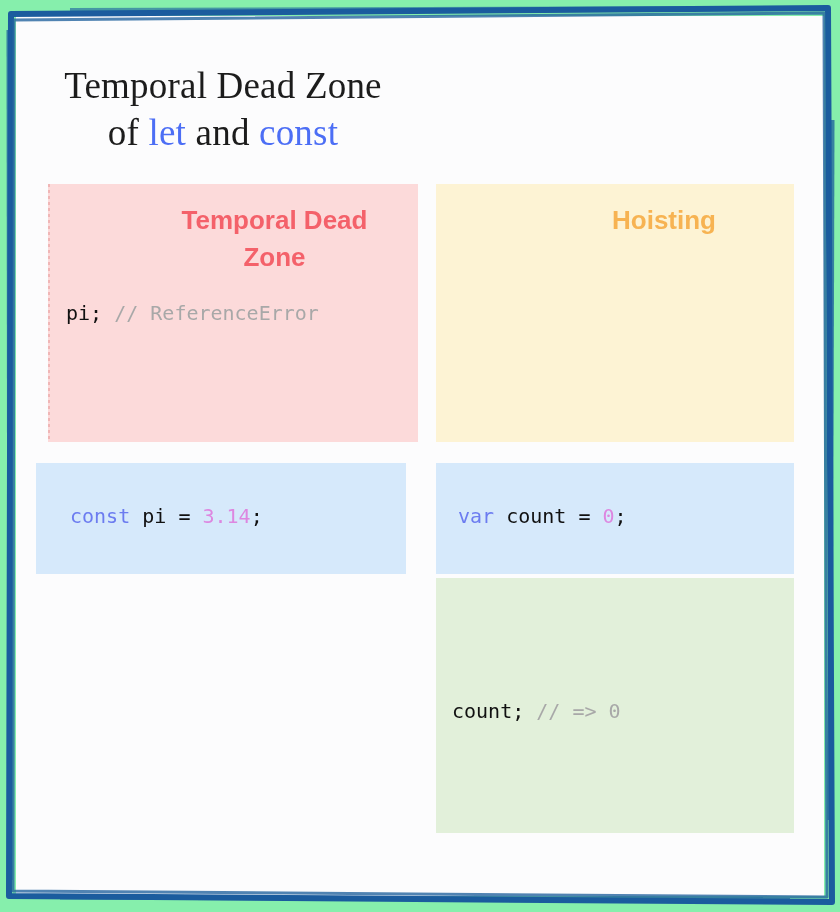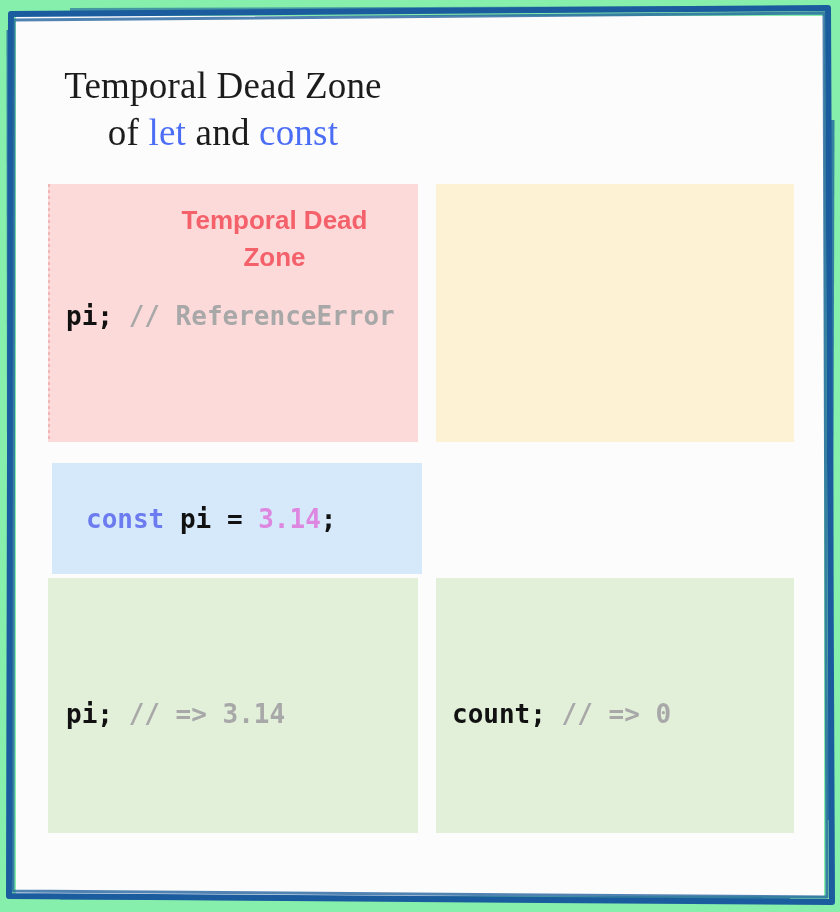--- a/index.html
+++ b/index.html
@@ -80,21 +80,21 @@
     width: 808px;
     height: 880px;
   }
   .panel {
     position: absolute;
     box-sizing: border-box;
   }
 
   .p-tdz    { left: 32px;  top: 168px; width: 370px; height: 258px; background: #fcdada; }
   .p-hoist  { left: 420px; top: 168px; width: 358px; height: 258px; background: #fdf3d4; }
-  .p-const  { left: 36px;  top: 447px; width: 370px; height: 111px; background: #d6e9fb; }
+  .p-const  { left: 20px;  top: 447px; width: 370px; height: 111px; background: #d6e9fb; }
   .p-var    { left: 420px; top: 447px; width: 358px; height: 111px; background: #d6e9fb; }
   .p-pi     { left: 32px;  top: 562px; width: 370px; height: 255px; background: #e2f0da; }
   .p-count  { left: 420px; top: 562px; width: 358px; height: 255px; background: #e2f0da; }
 
   .p-tdz::before {
     content: "";
     position: absolute;
     left: 0; top: 0;
     width: 2px; height: 100%;
     background: repeating-linear-gradient(to bottom, #f0b6b6 0 3px, #fcdada 3px 6px);
@@ -110,22 +110,22 @@
     font-weight: bold;
     font-size: 26px;
     line-height: 1.42;
   }
   .label-tdz   { color: #f4616a; }
   .label-hoist { color: #f7b352; right: 20px; width: 220px; }
 
   .code {
     position: absolute;
     font-family: "DejaVu Sans Mono", monospace;
-    font-size: 26px;
-    font-weight: bold;
+    font-size: 20px;
+    font-weight: normal;
     white-space: pre;
     color: #111111;
     letter-spacing: 0px;
   }
   .code-tdz    { left: 18px; top: 117px; }
   .code-hoist  { left: 22px; top: 117px; }
   .code-decl-l { left: 34px; top: 41px; }
   .code-decl-r { left: 22px; top: 41px; }
   .code-out-l  { left: 18px; top: 121px; }
   .code-out-r  { left: 16px; top: 121px; }
@@ -164,30 +164,31 @@
     </div>
 
     <div class="grid">
 
       <div class="panel p-tdz">
         <div class="panel-label label-tdz">Temporal Dead Zone</div>
         <div class="code code-tdz"><span class="tok-plain">pi;</span><span class="tok-comment"> </span><span class="tok-comment">// ReferenceError</span></div>
       </div>
 
       <div class="panel p-hoist">
+        <div class="panel-label label-hoist">Hoisting</div>
       </div>
 
       <div class="panel p-const">
         <div class="code code-decl-l"><span class="tok-kw">const</span><span class="tok-plain"> pi </span><span class="tok-plain">= </span><span class="tok-num">3.14</span><span class="tok-plain">;</span></div>
       </div>
 
+      <div class="panel p-var">
+        <div class="code code-decl-r"><span class="tok-kw">var</span><span class="tok-plain"> count </span><span class="tok-plain">= </span><span class="tok-num">0</span><span class="tok-plain">;</span></div>
+      </div>
 
-      <div class="panel p-pi">
-        <div class="code code-out-l"><span class="tok-plain">pi;</span><span class="tok-comment"> </span><span class="tok-comment">// =&gt; 3.14</span></div>
-      </div>
 
       <div class="panel p-count">
         <div class="code code-out-r"><span class="tok-plain">count;</span><span class="tok-comment"> </span><span class="tok-comment">// =&gt; 0</span></div>
       </div>
 
     </div>
   </div>
 </div>
 
 </body></html>

